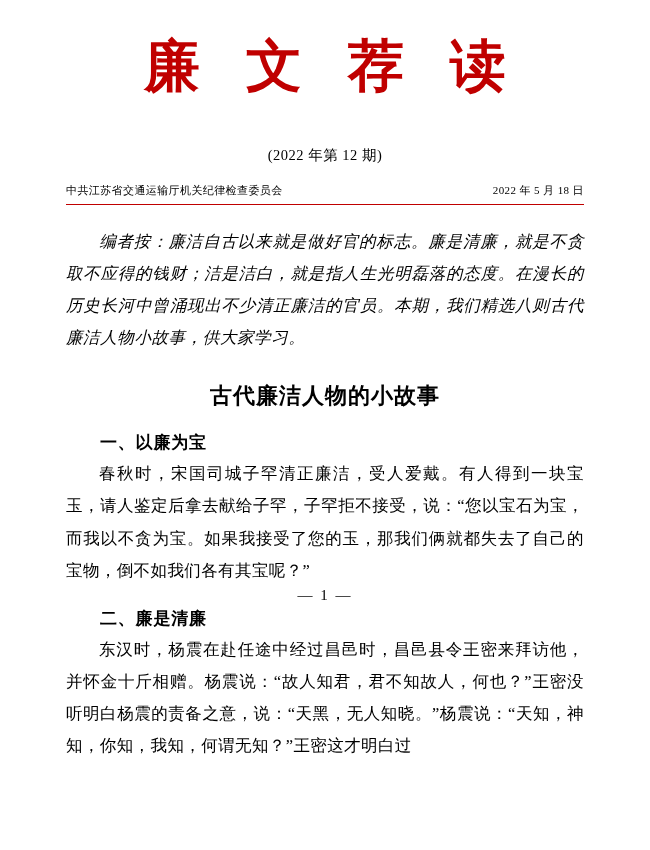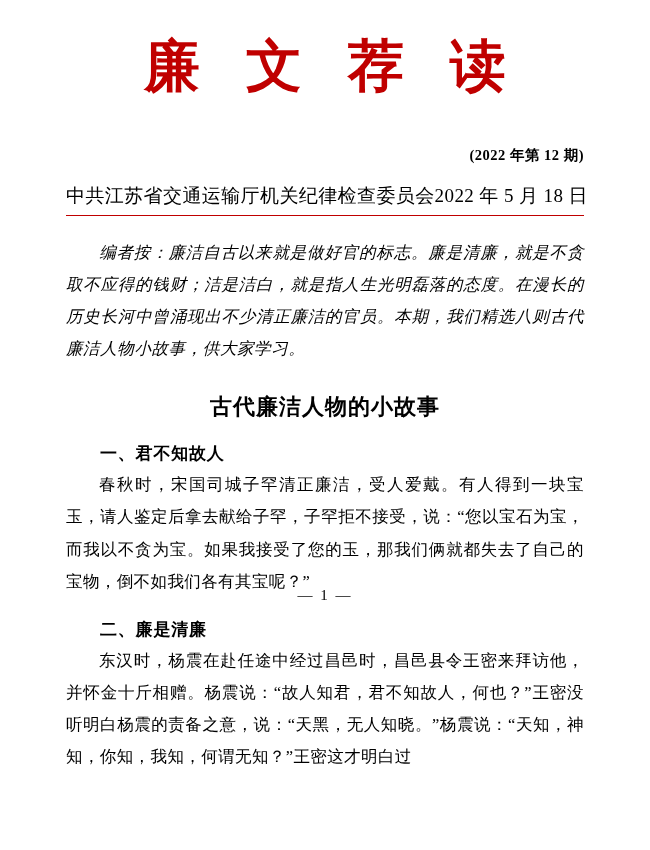--- a/index.html
+++ b/index.html
@@ -27,32 +27,32 @@
     font-family: "Liberation Serif", "DejaVu Serif", serif;
     font-weight: bold;
     font-size: 56px;
     letter-spacing: 16px;
     text-indent: 16px;
     line-height: 1.1;
     padding-top: 36px;
     white-space: nowrap;
   }
   .issue-line {
-    text-align: right;
+    text-align: center;
     font-size: 14.5px;
-    font-weight: bold;
+    font-weight: normal;
     margin-top: 48px;
     letter-spacing: 0.5px;
   }
   .meta-row {
     display: flex;
     justify-content: space-between;
     align-items: baseline;
     margin-top: 18px;
-    font-size: 19px;
+    font-size: 11px;
     letter-spacing: 0.4px;
   }
   .meta-left {
     white-space: nowrap;
   }
   .meta-right {
     white-space: nowrap;
   }
   .rule {
     border: 0;
@@ -122,20 +122,20 @@
   <div class="meta-row">
     <div class="meta-left">中共江苏省交通运输厅机关纪律检查委员会</div>
     <div class="meta-right">2022 年 5 月 18 日</div>
   </div>
   <hr class="rule">
 
   <div class="editor-note"><span class="indent"></span><span>编者按：廉洁自古以来就是做好官的标志。廉是清廉，就是不贪取不应得的钱财；洁是洁白，就是指人生光明磊落的态度。在漫长的历史长河中曾涌现出不少清正廉洁的官员。本期，我们精选八则古代廉洁人物小故事，供大家学习。</span></div>
 
   <div class="article-title">古代廉洁人物的小故事</div>
 
-  <div class="section-head">一、君不知故人</div>
+  <div class="section-head">一、以廉为宝</div>
   <p class="para">春秋时，宋国司城子罕清正廉洁，受人爱戴。有人得到一块宝玉，请人鉴定后拿去献给子罕，子罕拒不接受，说：“您以宝石为宝，而我以不贪为宝。如果我接受了您的玉，那我们俩就都失去了自己的宝物，倒不如我们各有其宝呢？”</p>
 
   <div class="section-head">二、廉是清廉</div>
   <p class="para">东汉时，杨震在赴任途中经过昌邑时，昌邑县令王密来拜访他，并怀金十斤相赠。杨震说：“故人知君，君不知故人，何也？”王密没听明白杨震的责备之意，说：“天黑，无人知晓。”杨震说：“天知，神知，你知，我知，何谓无知？”王密这才明白过</p>
 
   <div class="footer">— 1 —</div>
 </div>
 
 </body></html>

